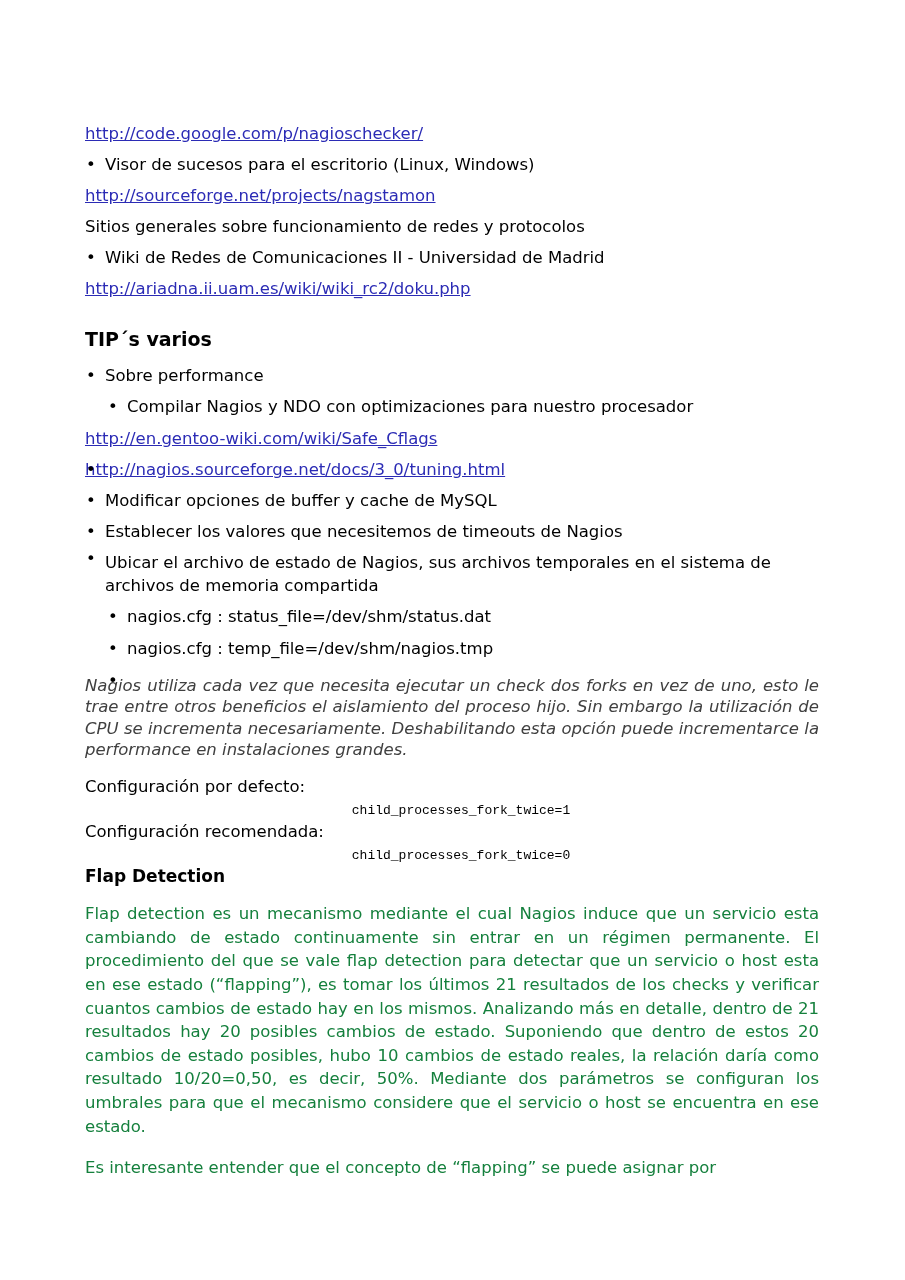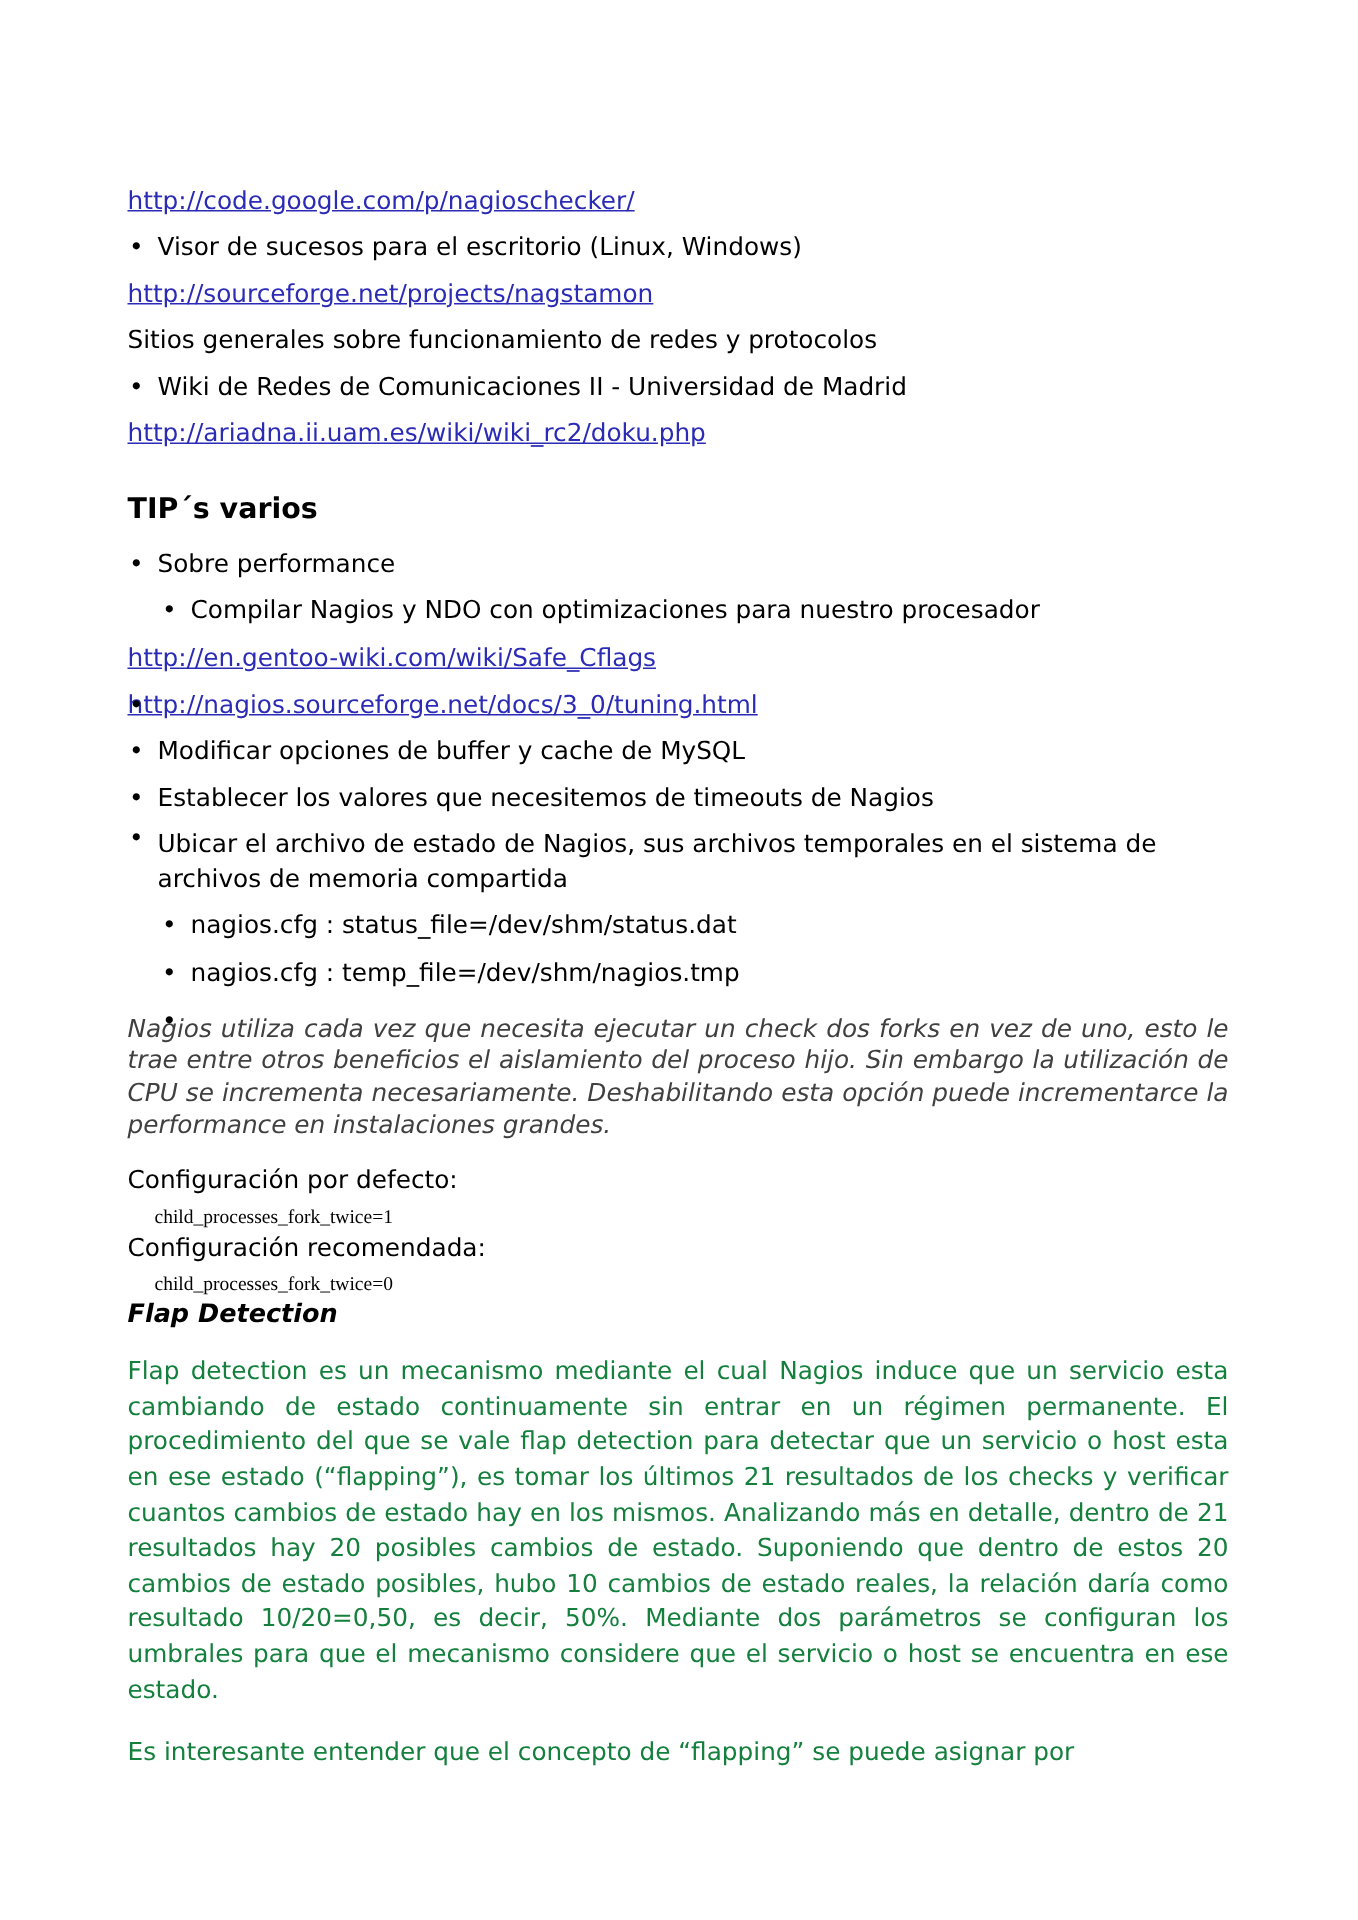--- a/index.html
+++ b/index.html
@@ -88,21 +88,20 @@
     margin: 22px 0 8px 0;
     line-height: 26px;
     color: #000000;
   }
   h3.subsection {
     font-size: 17px;
     font-weight: bold;
     margin: 0;
     line-height: 24px;
     color: #000000;
-    font-style: italic;
   }
 
   
   p.para {
     font-size: 16.5px;
     line-height: 21.3px;
     text-align: justify;
     margin: 0;
     color: #404040;
   }
@@ -116,26 +115,27 @@
     margin: 0;
     color: #15803d;
   }
   .plainline {
     font-size: 16.5px;
     line-height: 26px;
     color: #000000;
     white-space: nowrap;
   }
   pre.code {
-    font-family: Liberation Serif, serif;
+    font-family: Liberation Mono, monospace;
     font-size: 13px;
     line-height: 17px;
     margin: 2px 0 0 18px;
     color: #000000;
     white-space: pre;
+    text-align: center;
   }
   .sp10 { height: 10px; }
   .sp14 { height: 14px; }
   .sp18 { height: 18px; }
 </style>
 </head>
 <body>
 
 <div class="page">
   <div class="content">

